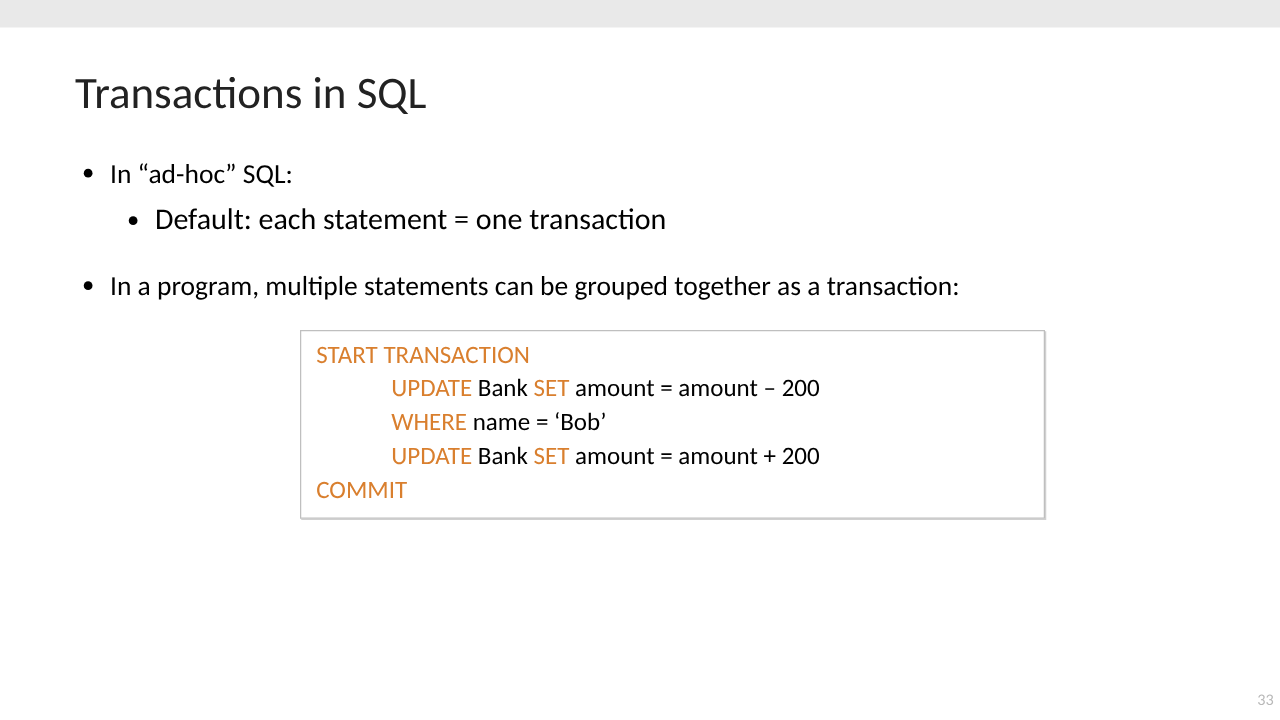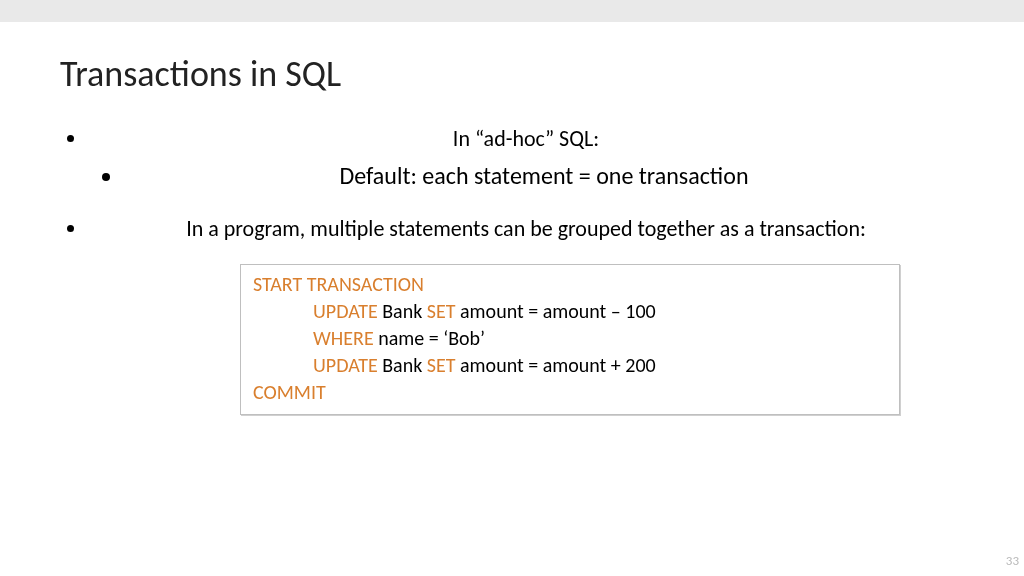--- a/index.html
+++ b/index.html
@@ -28,35 +28,34 @@
     font-weight: 400;
     margin: 0 0 28px 0;
     color: #222;
   }
   ul.level1 {
     list-style: disc;
     margin: 0;
     padding-left: 28px;
     font-size: 22px;
     line-height: 1.35;
-    text-align: center;
   }
   ul.level1 > li {
     margin-bottom: 22px;
   }
   ul.level2 {
     list-style: disc;
     margin: 6px 0 0 0;
     padding-left: 36px;
     font-size: 24px;
   }
   .code-box {
     margin-left: 180px;
     margin-top: -2px;
-    width: 660px;
+    width: 596px;
     border: 1px solid #bfbfbf;
     box-shadow: 1px 1px 0 #d0d0d0;
     padding: 6px 12px 8px 12px;
     font-size: 20px;
     line-height: 1.35;
     font-family: Calibri, "Segoe UI", Arial, sans-serif;
     box-sizing: border-box;
     background: #fff;
   }
   .kw {
@@ -95,21 +94,21 @@
     <li>
       <span>In a program, multiple statements can be grouped together as a transaction:</span>
     </li>
   </ul>
 
   <div class="code-box">
     <div>
       <span class="kw">START TRANSACTION</span>
     </div>
     <div class="indent">
-      <span class="kw">UPDATE</span><span> Bank </span><span class="kw">SET</span><span> amount = amount – 100</span>
+      <span class="kw">UPDATE</span><span> Bank </span><span class="kw">SET</span><span> amount = amount – 200</span>
     </div>
     <div class="indent">
       <span class="kw">WHERE</span><span> name = ‘Bob’</span>
     </div>
     <div class="indent">
       <span class="kw">UPDATE</span><span> Bank </span><span class="kw">SET</span><span> amount = amount + 200</span>
     </div>
     <div>
       <span class="kw">COMMIT</span>
     </div>

